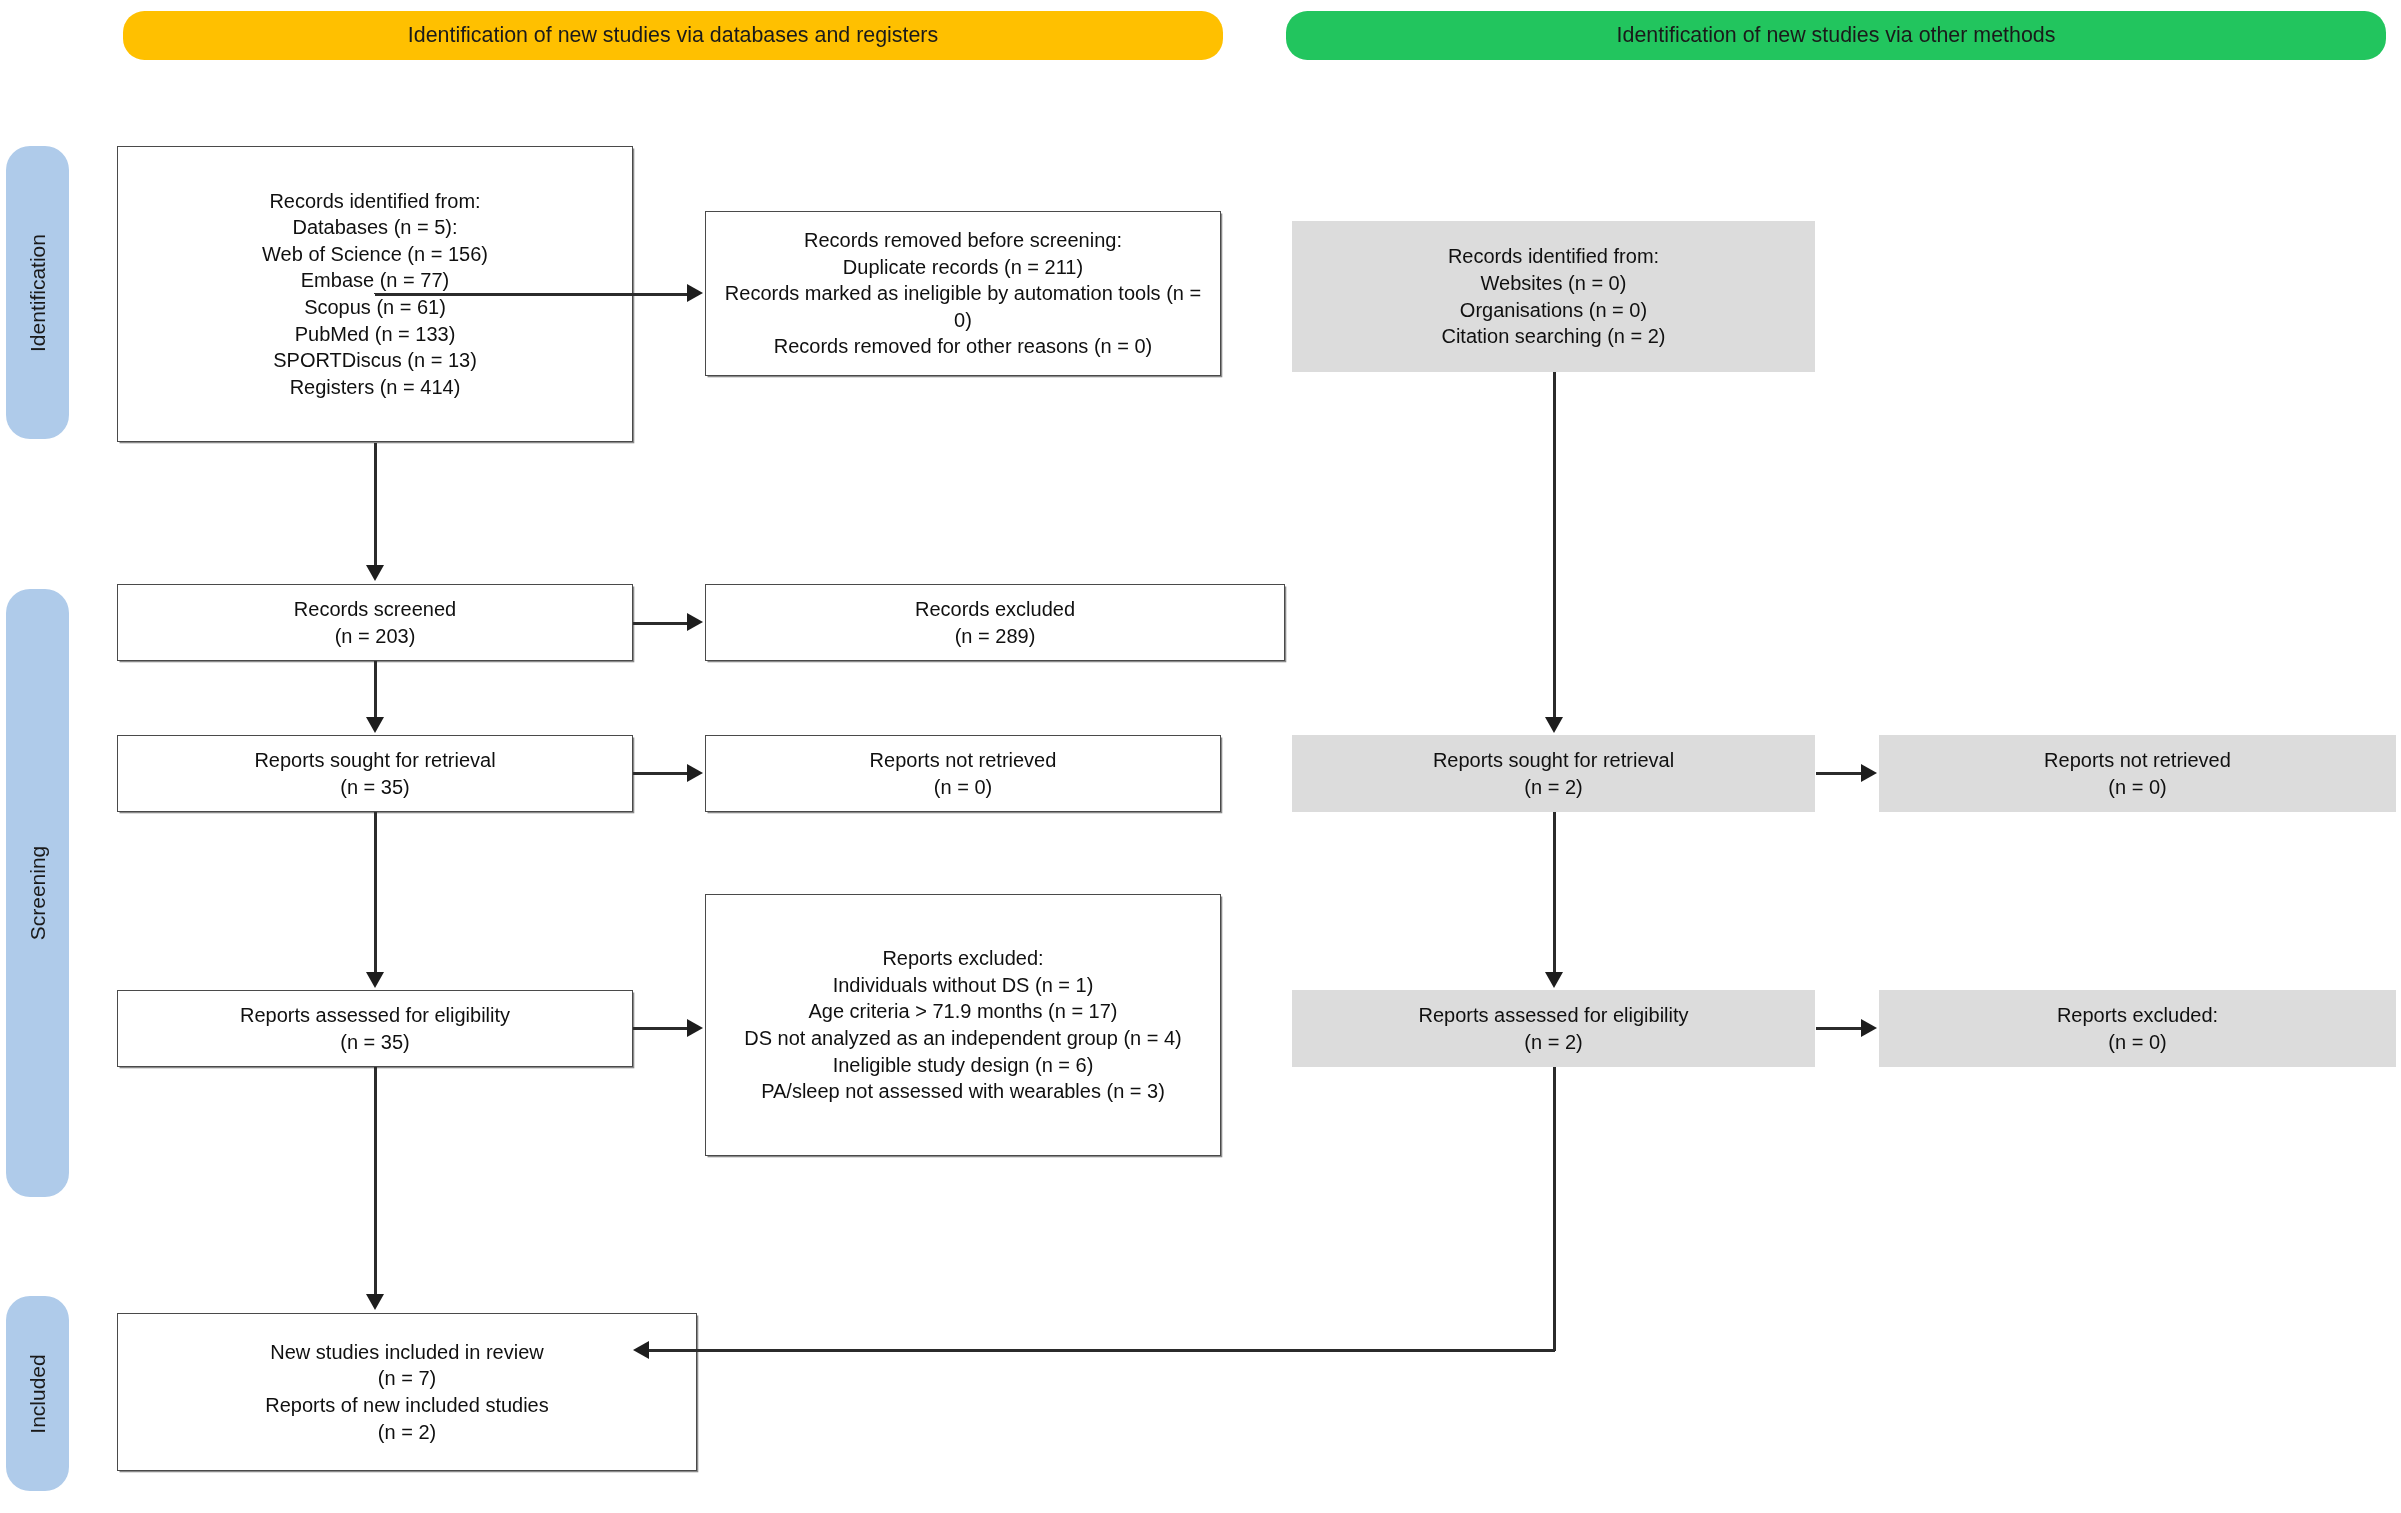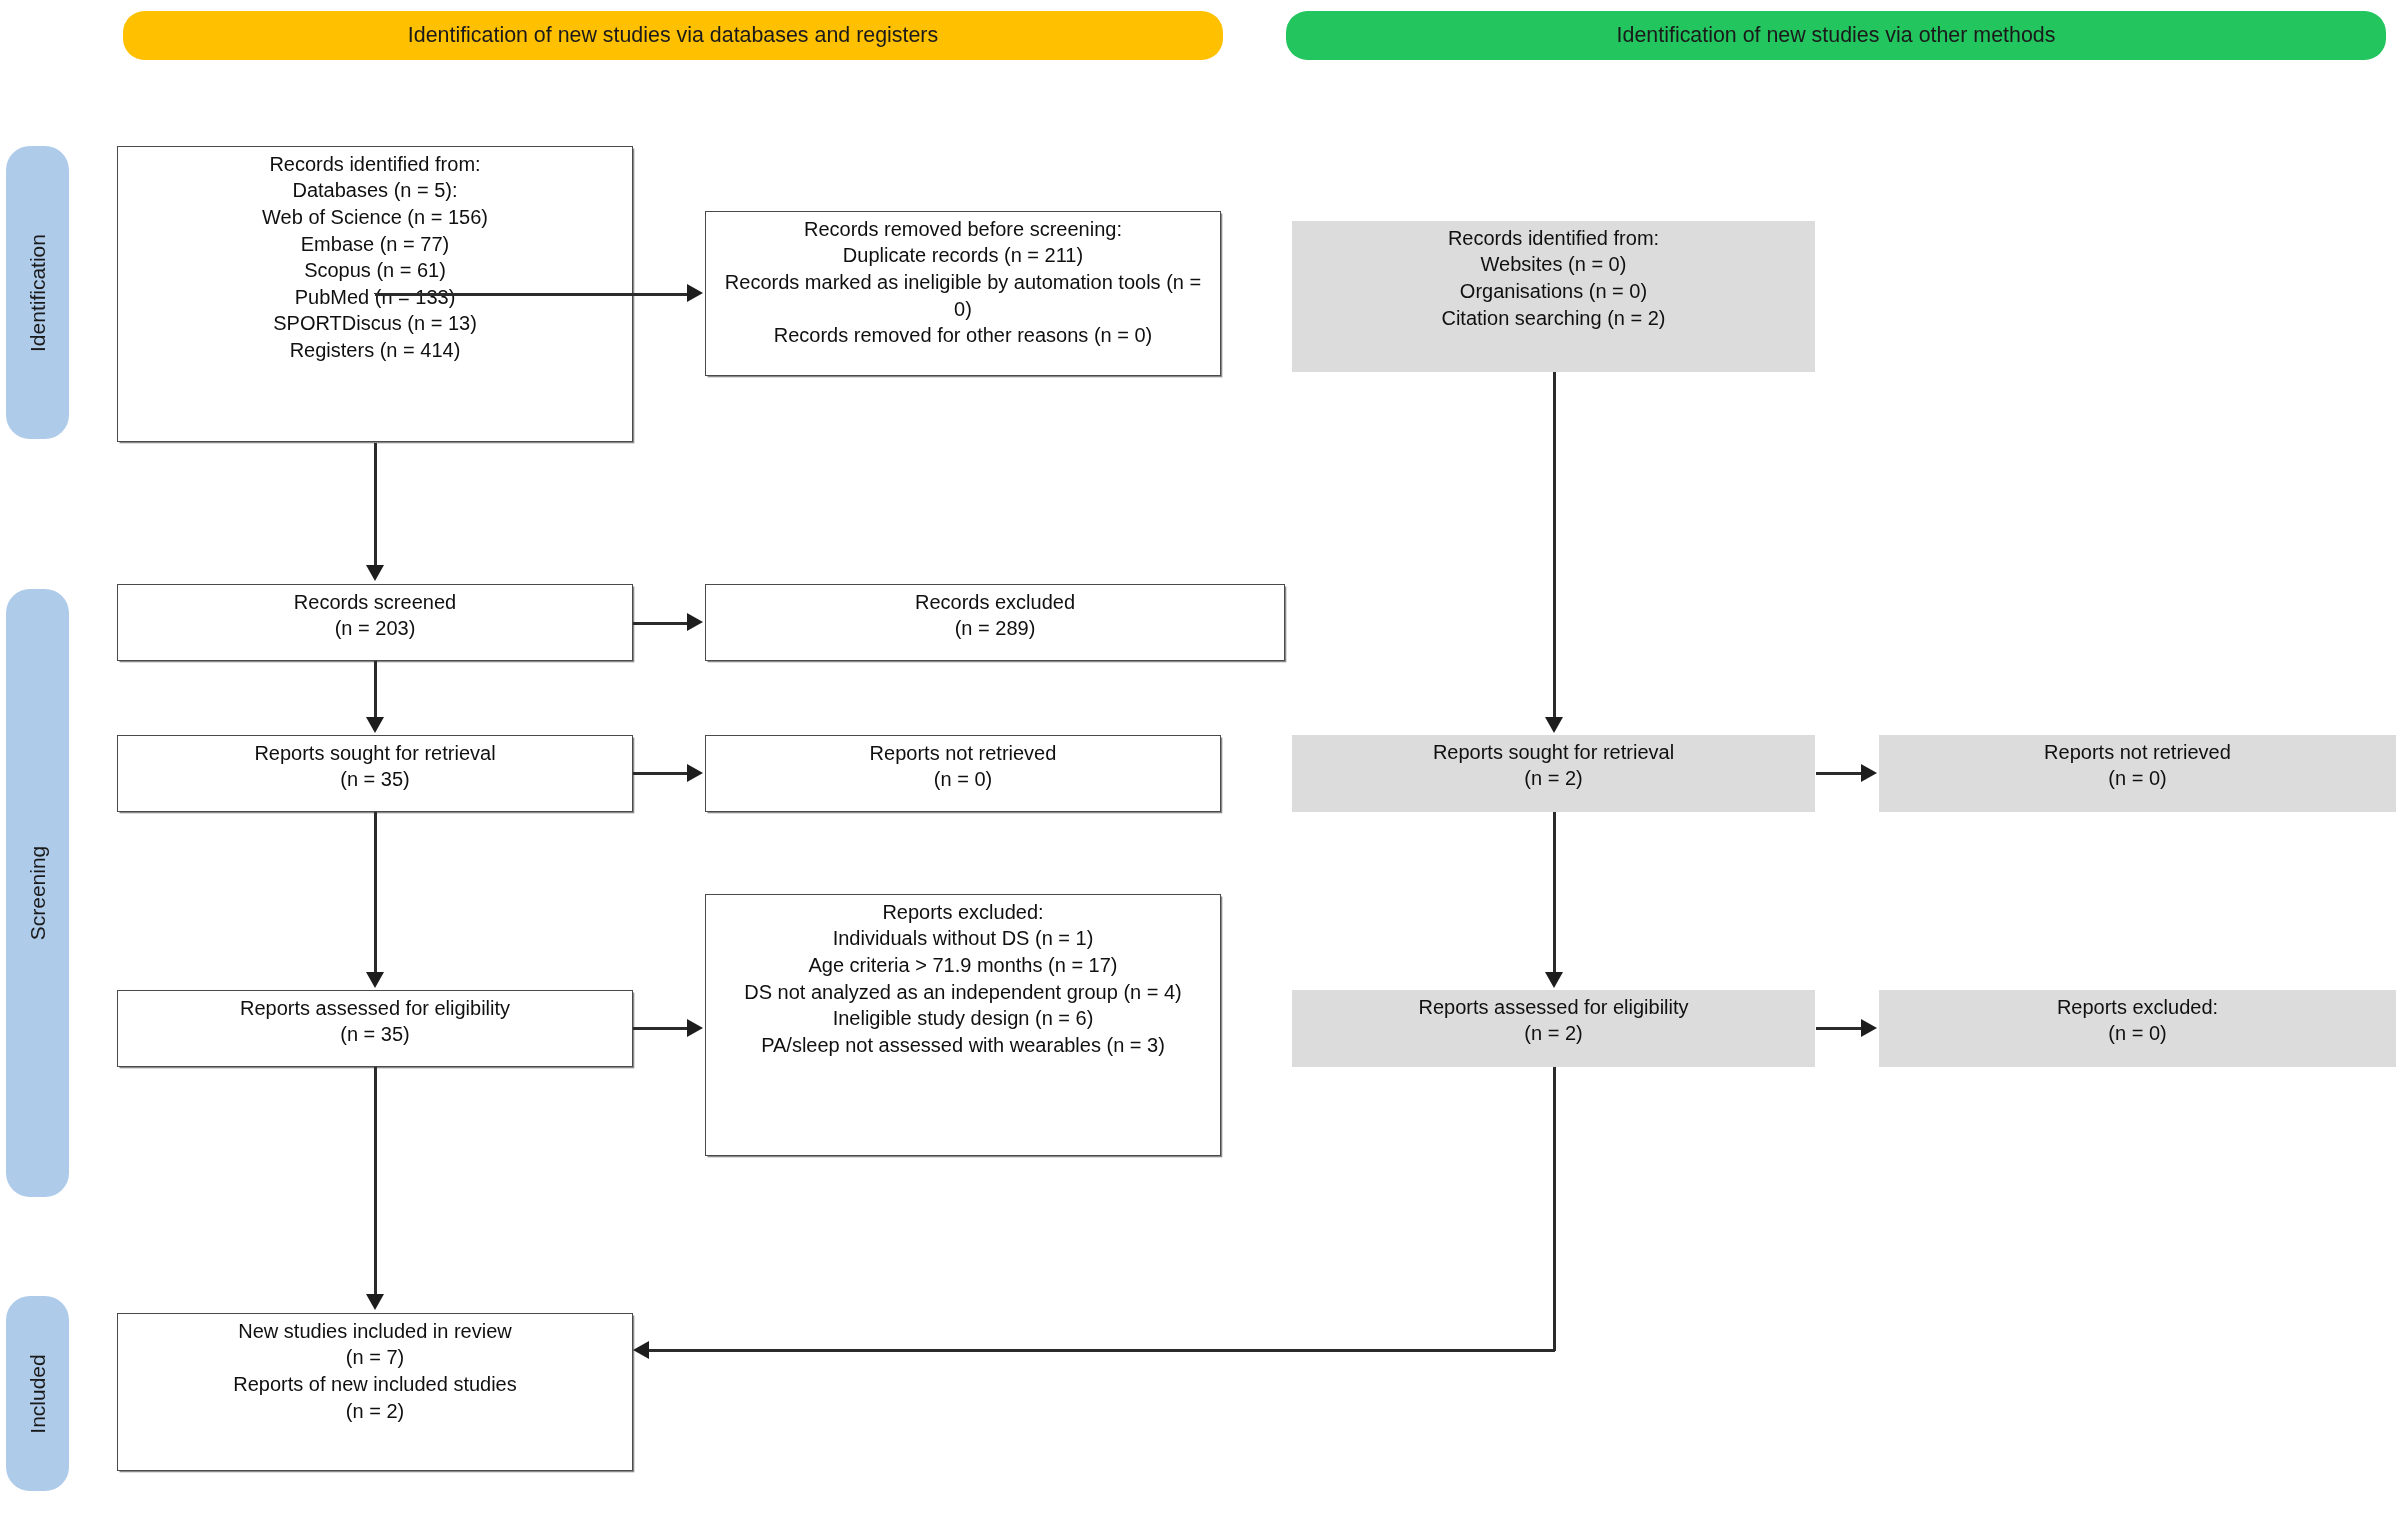--- a/index.html
+++ b/index.html
@@ -42,21 +42,21 @@
     transform-origin:center center;
     white-space:nowrap;
     font-size:21px;
     color:#1a1a1a;
   }
 
   
   .box{
     position:absolute;
     box-sizing:border-box;
-    display:flex;justify-content:center;
+    display:flex;align-items:center;justify-content:center;
     text-align:center;
     font-size:20px;
     line-height:1.33;
     color:#101010;
     padding:3.8px 7.6px;
   }
   .box.white{
     background:#ffffff;
     border:1.3px solid #4a4a4a;
     box-shadow:1.9px 1.9px 0 -0.6px #8a8a8a;
@@ -180,21 +180,21 @@
     <div class="lines">
         <div>Reports excluded:</div>
         <div>Individuals without DS (n = 1)</div>
         <div>Age criteria &gt; 71.9 months (n = 17)</div>
         <div>DS not analyzed as an independent group (n = 4)</div>
         <div>Ineligible study design (n = 6)</div>
         <div>PA/sleep not assessed with wearables (n = 3)</div>
       </div>
   </div>
 
-  <div class="box white" style="left:117px;top:1313px;width:516px;height:158px;">
+  <div class="box white" style="left:117px;top:1313px;width:580px;height:158px;">
     <div class="lines">
         <div>New studies included in review</div>
         <div>(n = 7)</div>
         <div>Reports of new included studies</div>
         <div>(n = 2)</div>
       </div>
   </div>
 
   <div class="box grey" style="left:1292px;top:221px;width:523px;height:151px;">
     <div class="lines">

